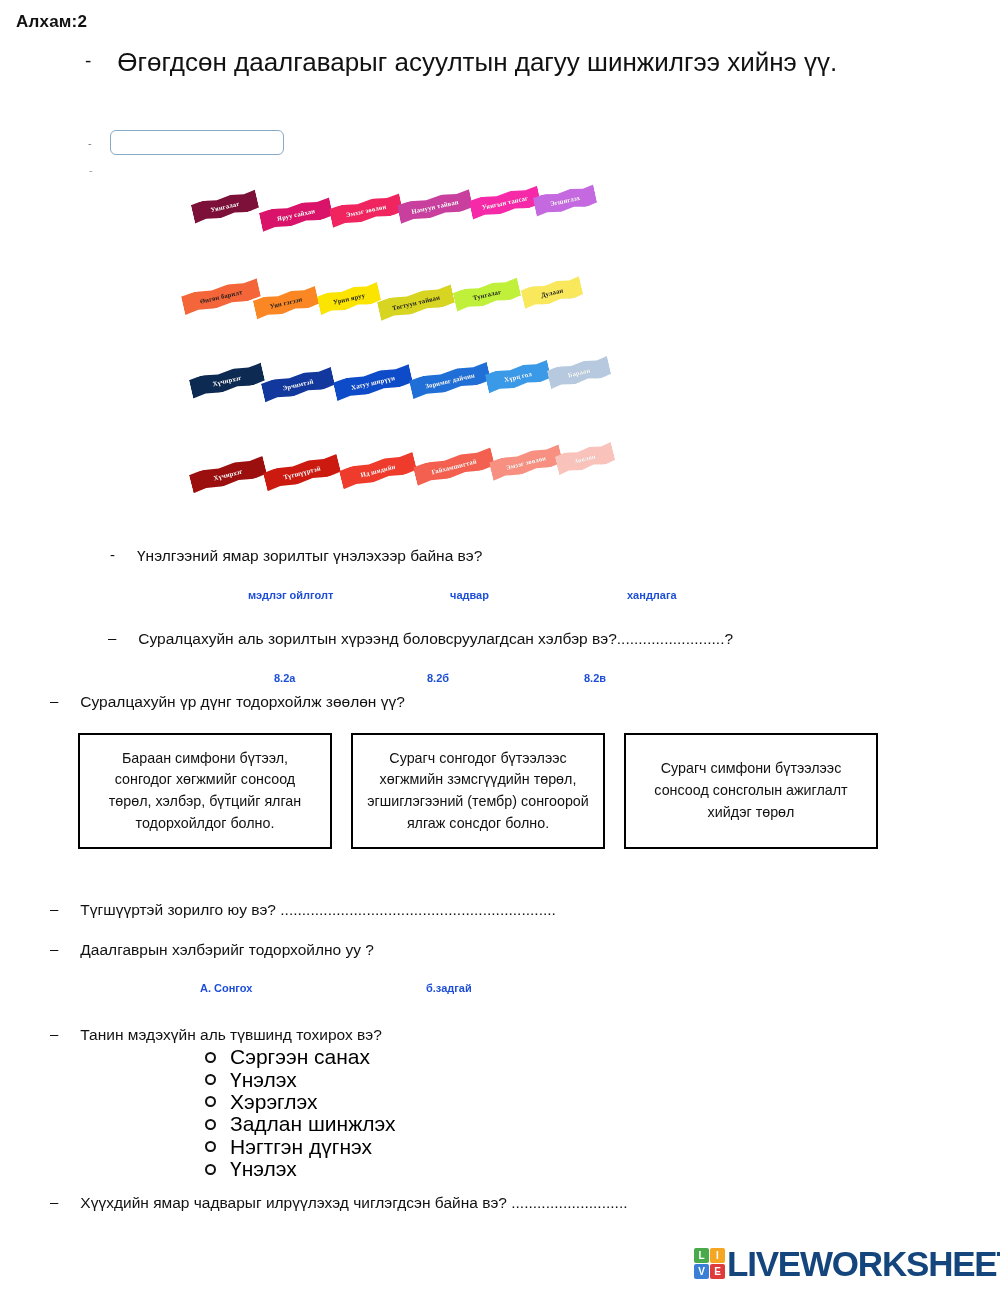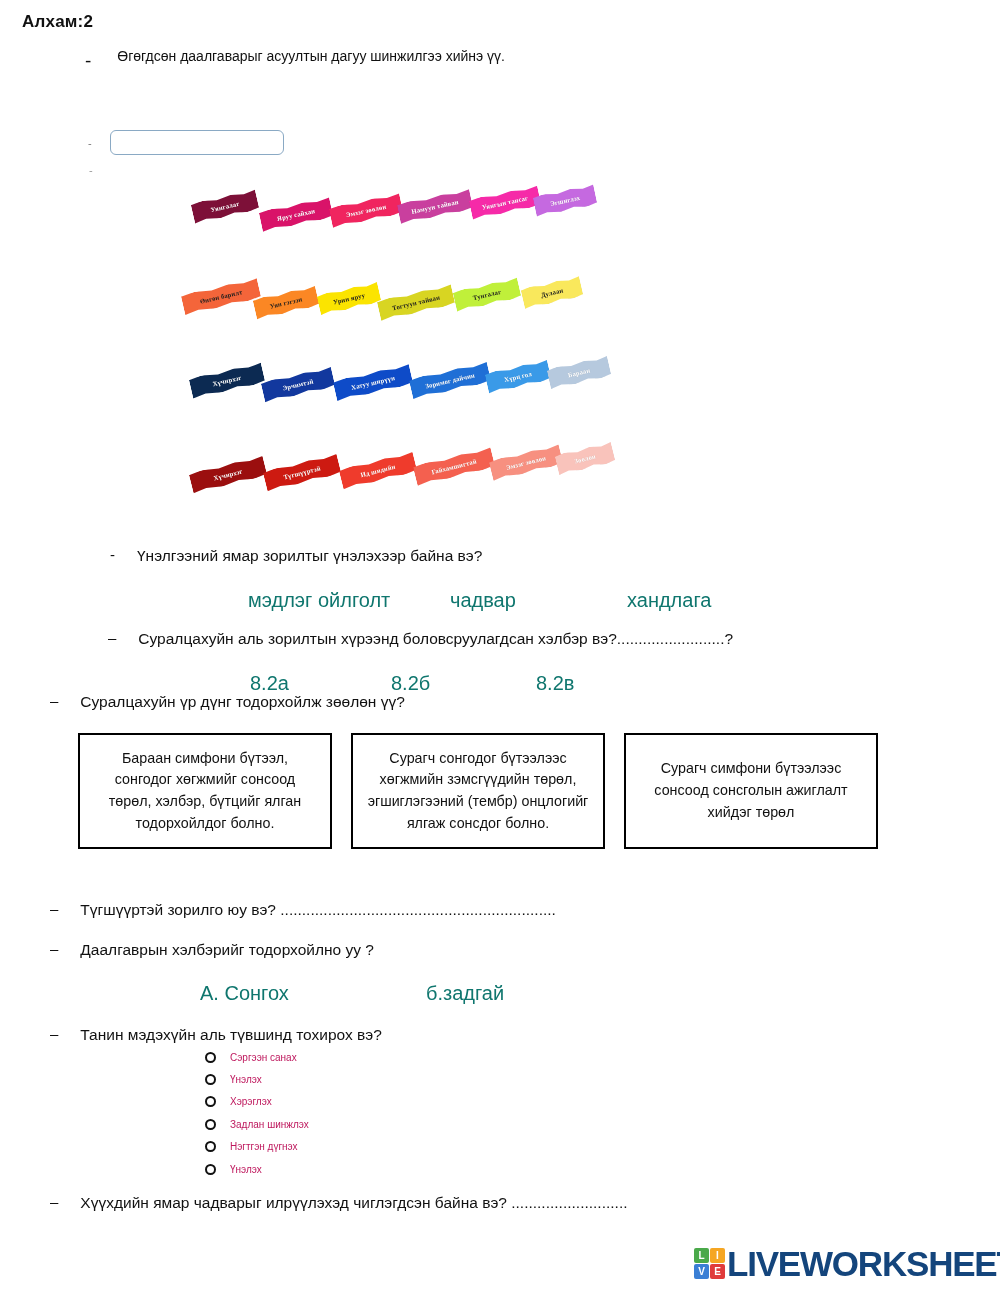--- a/index.html
+++ b/index.html
@@ -15,21 +15,21 @@
     position: relative;
     width: 1000px;
     height: 1291px;
     background: #ffffff;
     overflow: hidden;
   }
 
   
   .step-label {
     position: absolute;
-    left: 22px;
+    left: 16px;
     top: 12px;
     font-size: 17px;
     font-weight: 600;
     letter-spacing: 0.2px;
     color: #111;
   }
 
   .task-line {
     position: absolute;
     left: 85px;
@@ -39,21 +39,21 @@
     align-items: flex-start;
     gap: 26px;
   }
   .dash {
     font-size: 19px;
     line-height: 1;
     color: #111;
     padding-top: 3px;
   }
   .task-text {
-    font-size: 14px;
+    font-size: 26px;
     line-height: 1.15;
     color: #111;
     text-align: right;
   }
 
   .blurb {
     position: absolute;
     left: 86px;
     top: 84px;
     width: 570px;
@@ -144,22 +144,23 @@
     gap: 22px;
     font-size: 15.5px;
     color: #111;
   }
   .q .qdash { font-size: 15px; line-height: 1.2; }
   .q .qtext { line-height: 1.25; }
 
   .opts-row {
     position: absolute;
     display: flex;
-    font-size: 20px;
-    color: #0f766e;
+    font-size: 11px;
+    color: #1d4ed8;
+    font-weight: bold;
   }
 
   
   .box-row {
     position: absolute;
     left: 78px;
     top: 733px;
     width: 800px;
     display: flex;
     gap: 19px;
@@ -184,22 +185,22 @@
   .bullets {
     position: absolute;
     left: 205px;
     top: 1046px;
   }
   .bullet-item {
     display: flex;
     align-items: center;
     gap: 14px;
     height: 22.4px;
-    font-size: 10px;
-    color: #be185d;
+    font-size: 21px;
+    color: #000000;
   }
   .ring {
     width: 11px;
     height: 11px;
     border: 2.6px solid #111;
     border-radius: 50%;
     box-sizing: border-box;
     flex: 0 0 auto;
   }
 
@@ -347,34 +348,34 @@
   <div class="opts-row" style="left:248px; top:589px;">
     <span style="width:202px;">мэдлэг ойлголт</span>
     <span style="width:177px;">чадвар</span>
     <span>хандлага</span>
   </div>
 
   <div class="q" style="left:108px; top:629px;">
     <span class="qdash">–</span>
     <span class="qtext">Суралцахуйн аль зорилтын хүрээнд боловсруулагдсан хэлбэр вэ?.........................?</span>
   </div>
-  <div class="opts-row" style="left:250px; top:672px;">
+  <div class="opts-row" style="left:274px; top:672px;gap:12px;">
     <span style="width:141px;">8.2а</span>
     <span style="width:145px;">8.2б</span>
     <span>8.2в</span>
   </div>
 
   <div class="q" style="left:50px; top:692px;">
     <span class="qdash">–</span>
     <span class="qtext">Суралцахуйн үр дүнг тодорхойлж зөөлөн үү?</span>
   </div>
 
   <div class="box-row">
     <div class="tbox">Бараан симфони бүтээл, сонгодог хөгжмийг сонсоод төрөл, хэлбэр, бүтцийг ялган тодорхойлдог болно.</div>
-    <div class="tbox">Сурагч сонгодог бүтээлээс хөгжмийн зэмсгүүдийн төрөл,  эгшиглэгээний (тембр) онцлогийг ялгаж сонсдог болно.</div>
+    <div class="tbox">Сурагч сонгодог бүтээлээс хөгжмийн зэмсгүүдийн төрөл,  эгшиглэгээний (тембр) сонгоорой ялгаж сонсдог болно.</div>
     <div class="tbox">Сурагч симфони бүтээлээс сонсоод сонсголын ажиглалт хийдэг төрөл</div>
   </div>
 
   <div class="q" style="left:50px; top:900px;">
     <span class="qdash">–</span>
     <span class="qtext">Түгшүүртэй зорилго юу вэ? ................................................................</span>
   </div>
 
   <div class="q" style="left:50px; top:940px;">
     <span class="qdash">–</span>

